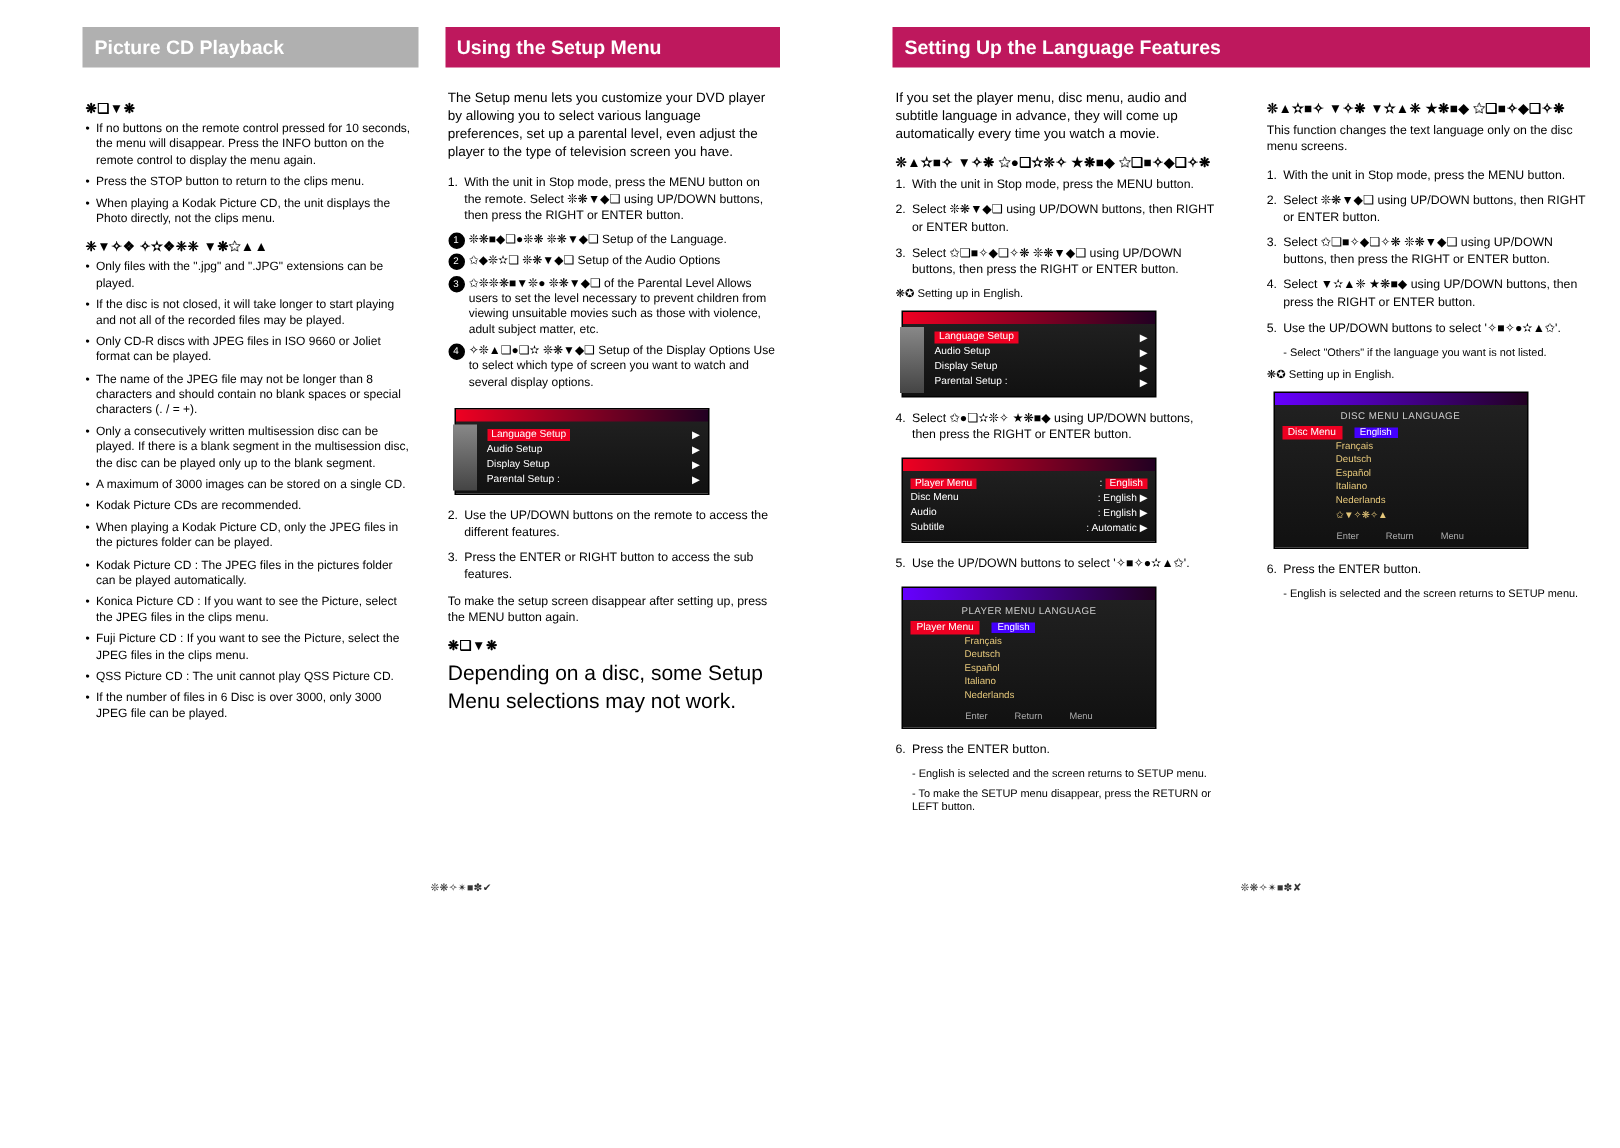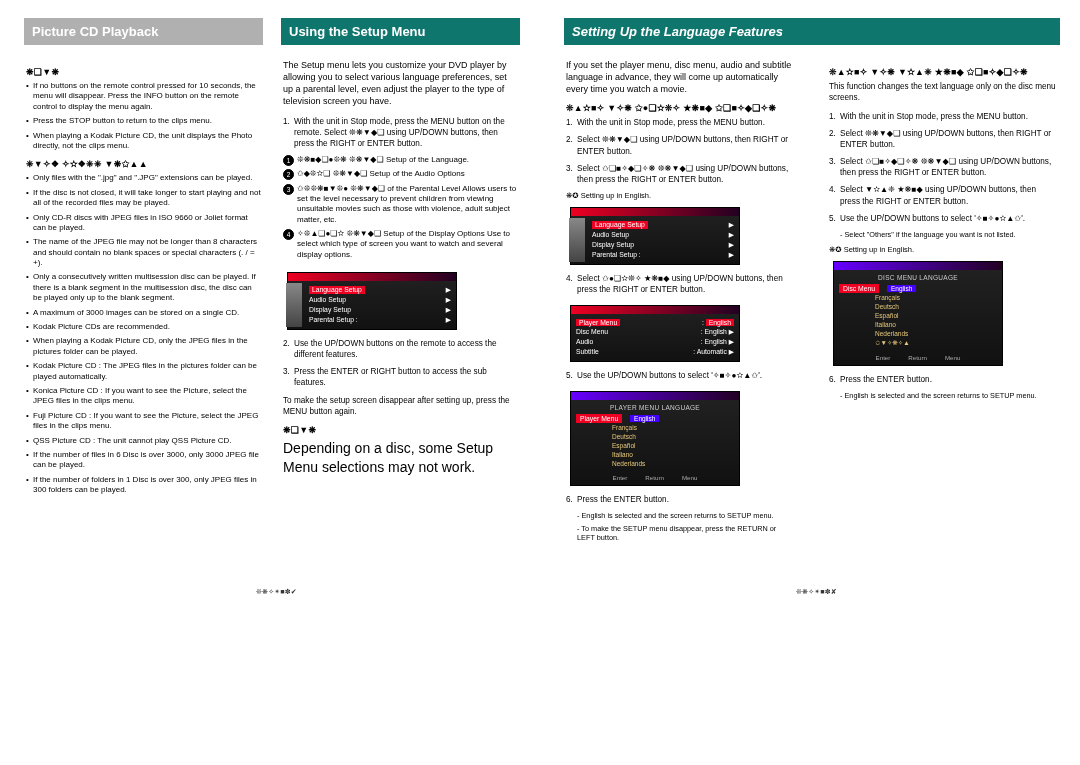--- a/index.html
+++ b/index.html
@@ -1,21 +1,21 @@
 <!DOCTYPE html>
 <html><head>
 <meta charset="utf-8">
 <style>
   * { box-sizing: border-box; margin: 0; padding: 0; }
   html, body { width: 1080px; height: 765px; background: #fff; font-family: Arial, Helvetica, sans-serif; color: #000; }
   .page { display: flex; width: 1080px; height: 765px; }
-  .spread { width: 540px; height: 604px; padding: 18px 20px 28px 24px; position: relative; }
+  .spread { width: 540px; height: 604px; padding: 18px 20px 28px 24px; position: relative; margin-left: 31px; }
   .spread-inner { display: flex; gap: 18px; height: 100%; }
   .col { flex: 1; display: flex; flex-direction: column; }
-  .sec-title { background: #0f766e; color: #fff; font-weight: bold; font-size: 13px; padding: 6px 8px; margin-bottom: 14px; }
+  .sec-title { background: #be185d; color: #fff; font-weight: bold; font-size: 13px; padding: 6px 8px; margin-bottom: 14px; }
   .sec-title.grey { background: #b0b0b0; color: #fff; }
   .pad { padding: 0 2px; }
   .hdr { font-size: 9px; font-weight: bold; margin: 8px 0 4px; letter-spacing: 0.3px; }
   .intro { font-size: 9px; line-height: 1.35; margin-bottom: 8px; }
   ul.bullets { list-style: none; padding: 0; margin: 0 0 6px 0; }
   ul.bullets li { font-size: 8px; line-height: 1.3; margin-bottom: 4px; padding-left: 7px; position: relative; }
   ul.bullets li::before { content: "•"; position: absolute; left: 0; top: 0; }
   ol.steps { list-style: none; padding: 0; margin: 0 0 6px 0; counter-reset: step; }
   ol.steps > li { font-size: 8.2px; line-height: 1.35; margin-bottom: 6px; padding-left: 11px; position: relative; counter-increment: step; }
   ol.steps > li::before { content: counter(step) "."; position: absolute; left: 0; top: 0; }
@@ -69,21 +69,20 @@
             <li>The name of the JPEG file may not be longer than 8 characters and should contain no blank spaces or special characters (. / = +).</li>
             <li>Only a consecutively written multisession disc can be played. If there is a blank segment in the multisession disc, the disc can be played only up to the blank segment.</li>
             <li>A maximum of 3000 images can be stored on a single CD.</li>
             <li>Kodak Picture CDs are recommended.</li>
             <li>When playing a Kodak Picture CD, only the JPEG files in the pictures folder can be played.</li>
             <li>Kodak Picture CD : The JPEG files in the pictures folder can be played automatically.</li>
             <li>Konica Picture CD : If you want to see the Picture, select the JPEG files in the clips menu.</li>
             <li>Fuji Picture CD : If you want to see the Picture, select the JPEG files in the clips menu.</li>
             <li>QSS Picture CD : The unit cannot play QSS Picture CD.</li>
             <li>If the number of files in 6 Disc is over 3000, only 3000 JPEG file can be played.</li>
-            <li>If the number of folders in 1 Disc is over 300, only JPEG files in 300 folders can be played.</li>
           </ul>
         </div>
       </div>
 
       <div class="col">
         <div class="sec-title">Using the Setup Menu</div>
         <div class="pad">
           <div class="intro">The Setup menu lets you customize your DVD player by allowing you to select various language preferences, set up a parental level, even adjust the player to the type of television screen you have.</div>
           <ol class="steps">
             <li>With the unit in Stop mode, press the MENU button on the remote. Select ❊❋▼◆❑ using UP/DOWN buttons, then press the RIGHT or ENTER button.</li>
@@ -125,21 +124,21 @@
           <div class="intro" style="font-size:8.2px;">To make the setup screen disappear after setting up, press the MENU button again.</div>
           <div class="hdr">❋❏▼❋</div>
           <div class="intro" style="font-size:14px;">Depending on a disc, some Setup Menu selections may not work.</div>
         </div>
       </div>
     </div>
     <div class="pg left">❊❋✧✴■✽✔</div>
   </div>
 
   <div class="spread">
-    <div class="sec-title" style="margin-left:0; margin-right:0;font-style:italic;">Setting Up the Language Features</div>
+    <div class="sec-title" style="margin-left:0; margin-right:0;">Setting Up the Language Features</div>
     <div class="spread-inner" style="height:calc(100% - 30px);gap:30px;">
 
       <div class="col">
         <div class="pad">
           <div class="intro">If you set the player menu, disc menu, audio and subtitle language in advance, they will come up automatically every time you watch a movie.</div>
           <div class="hdr">❊▲✫■✧ ▼✧❋ ✩●❏✫❊✧ ★❋■◆ ✩❏■✧◆❏✧❋</div>
           <ol class="steps">
             <li>With the unit in Stop mode, press the MENU button.</li>
             <li>Select ❊❋▼◆❑ using UP/DOWN buttons, then RIGHT or ENTER button.</li>
             <li>Select ✩❏■✧◆❏✧❋ ❊❋▼◆❑ using UP/DOWN buttons, then press the RIGHT or ENTER button.</li>

